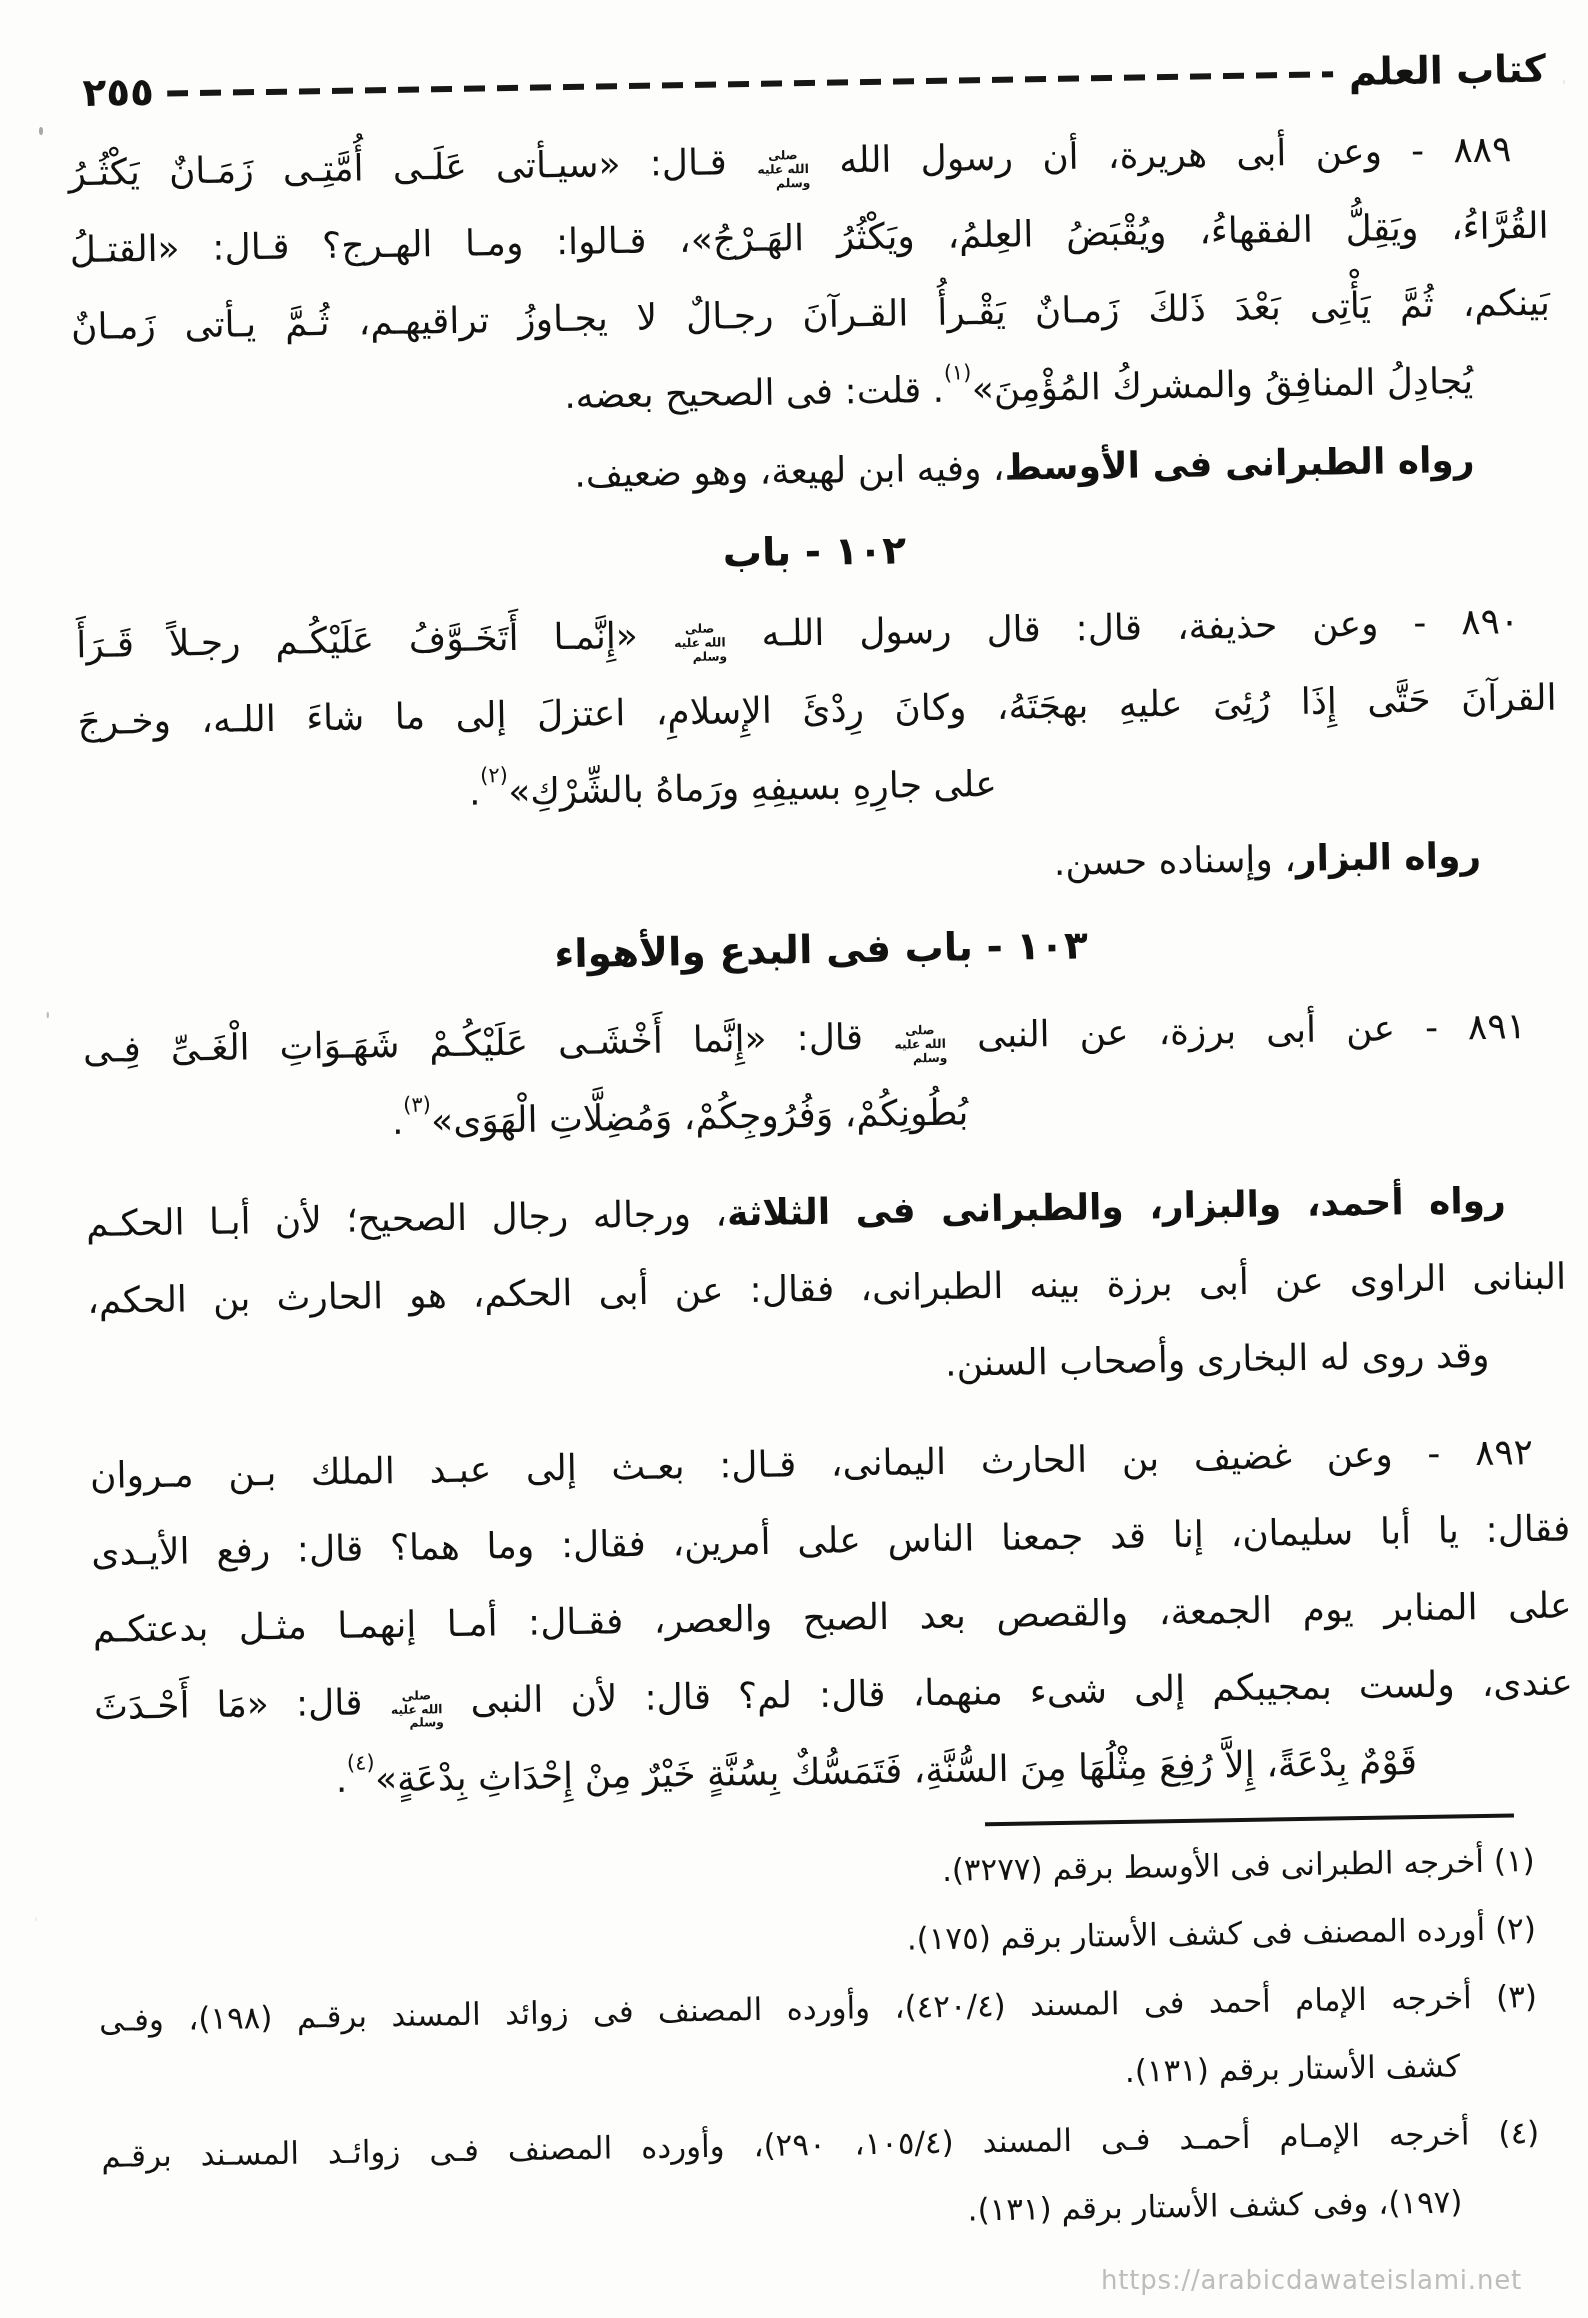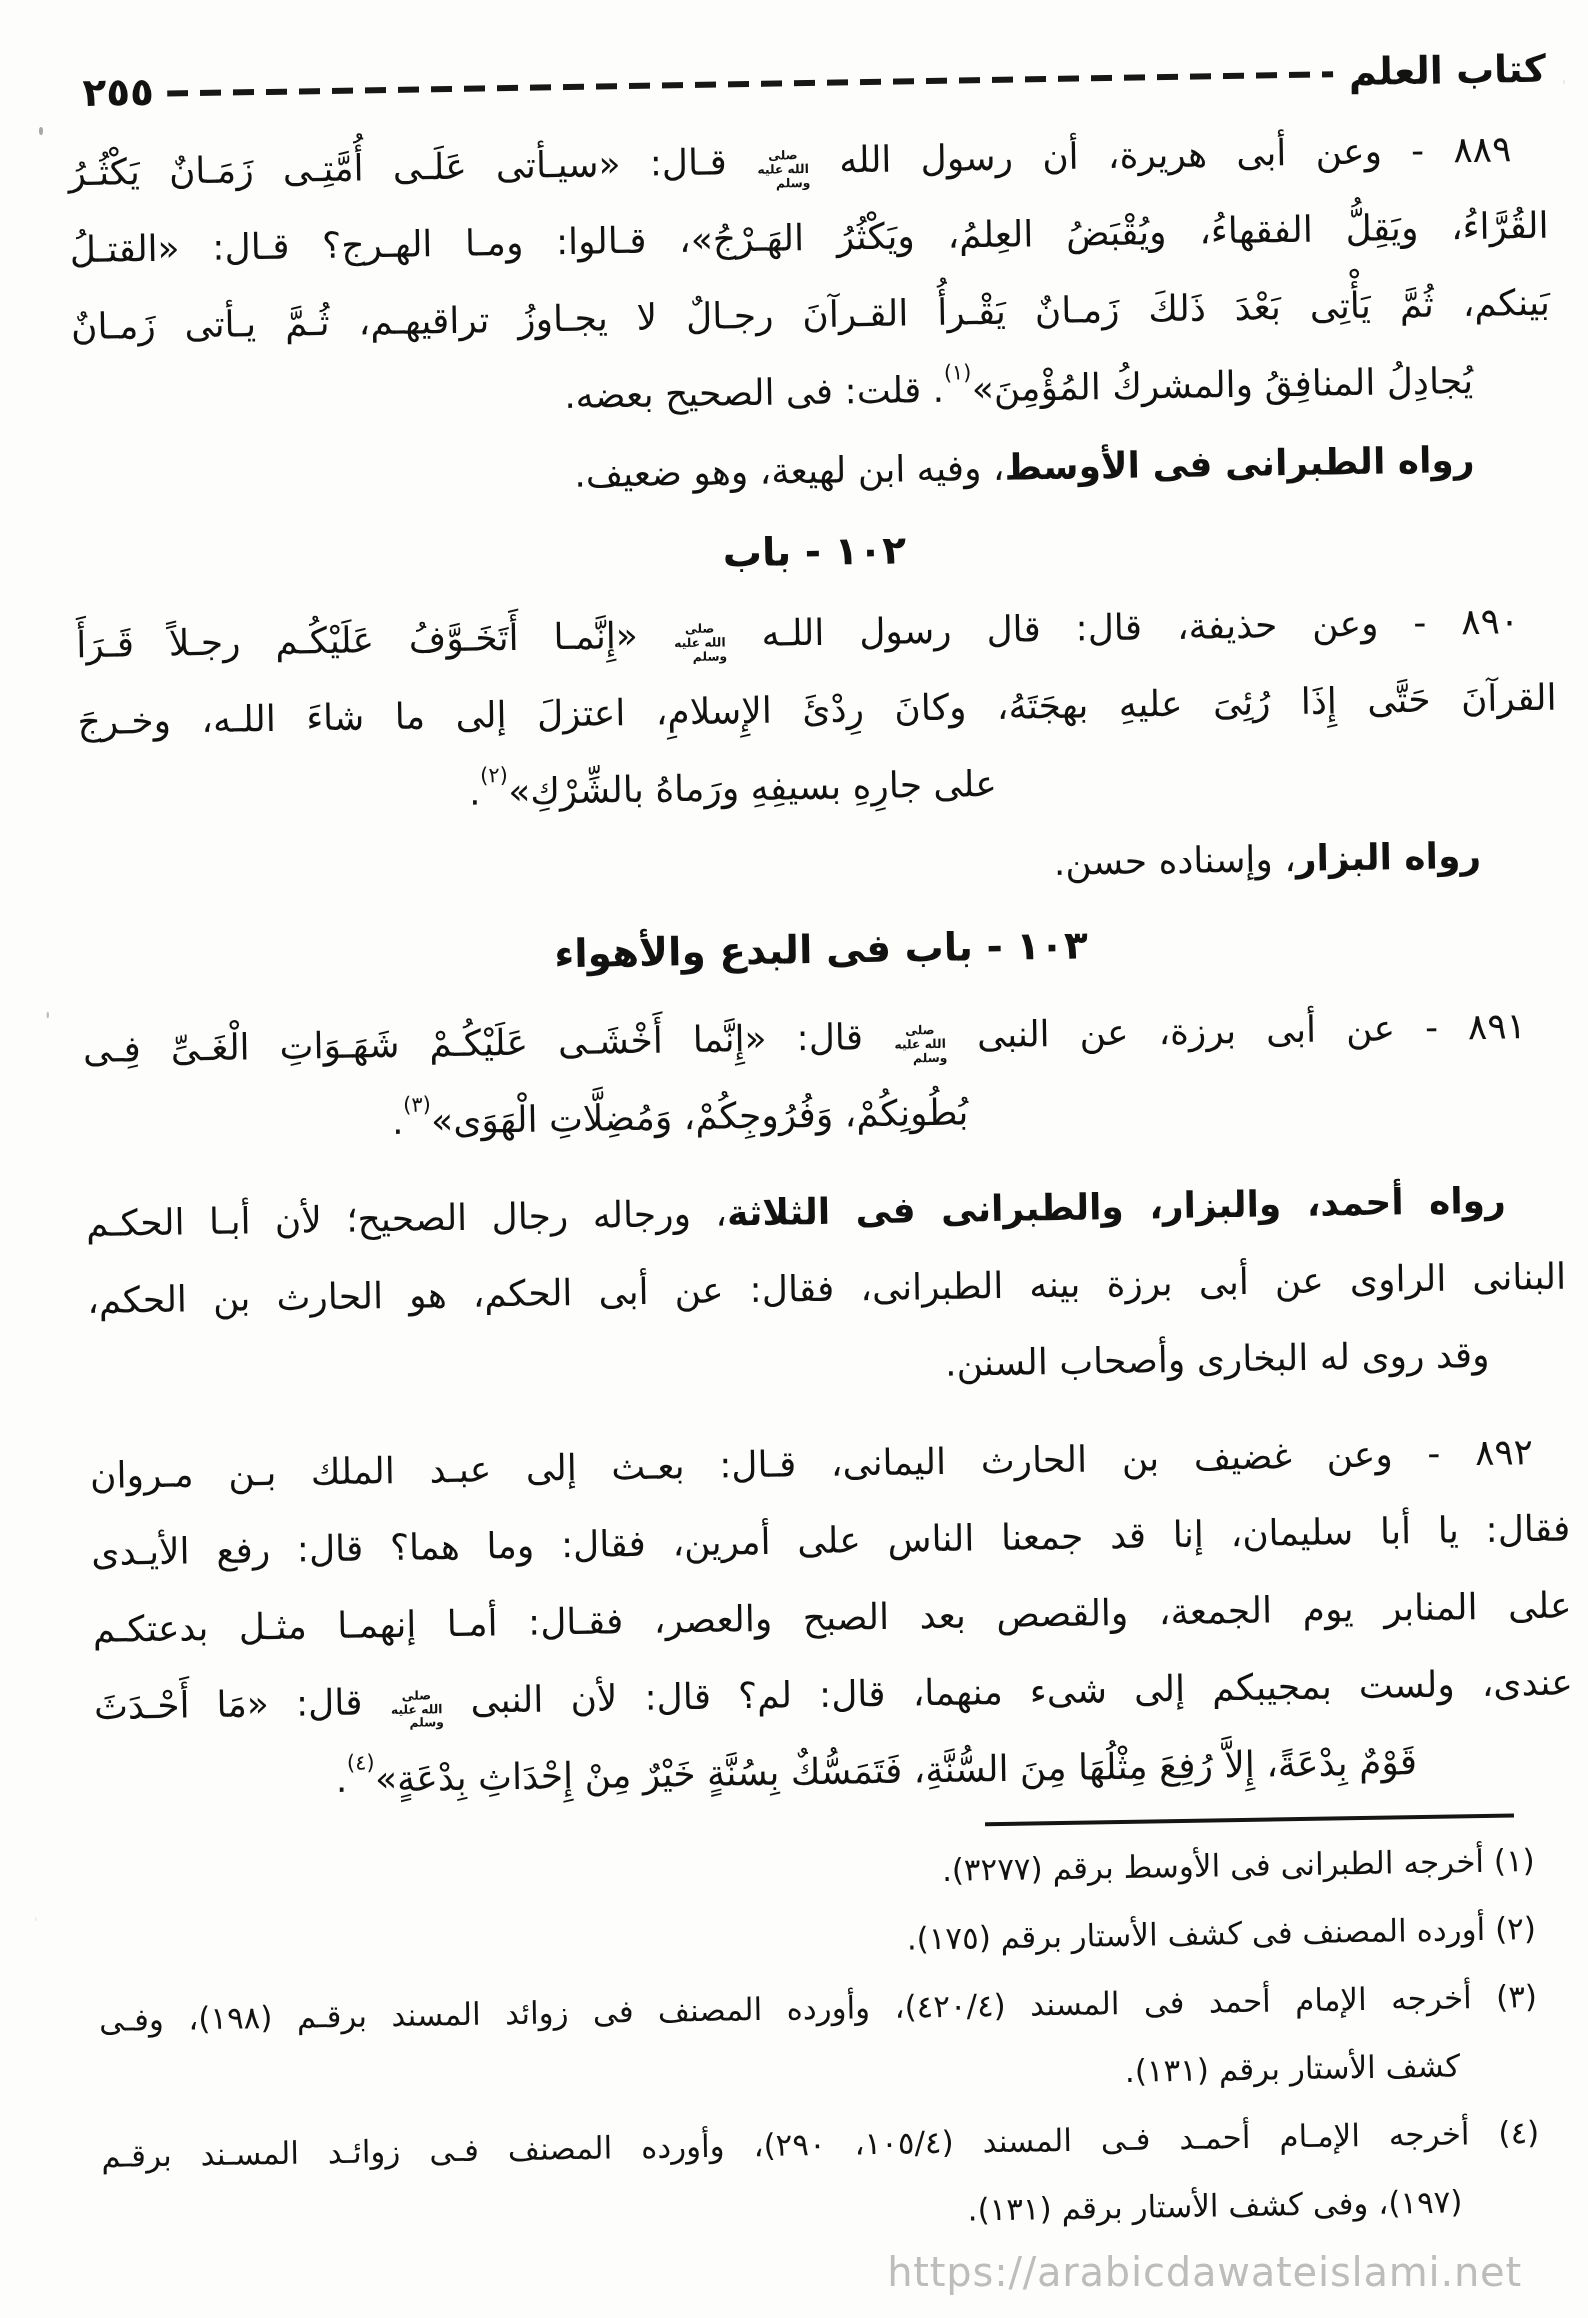--- a/index.html
+++ b/index.html
@@ -55,21 +55,21 @@
   #b892 { margin-top:20.4px; }
 
   
   .fns { direction:rtl; padding-right:41px; margin-top:6.8px; }
   .fnsep { border:0; border-top:4.2px solid #151515; width:529px; margin:15.3px 20.4px 12px auto; }
   .fn { font-size:31px; line-height:63px; margin-bottom:5.1px; text-align:right; }
   .fn.j { text-align:justify; text-align-last:justify; }
 
   .wm {
     position:absolute; right:105px; bottom:24px; direction:ltr;
-    font-size:40px; color:#bdbdbd; letter-spacing:0.8px; white-space:nowrap;
+    font-size:26px; color:#bdbdbd; letter-spacing:0.8px; white-space:nowrap;
   }
 </style>
 </head>
 <body>
 
 <div class="page">
   <div class="sheet">
     <div class="content">
 
       <div class="hdr">

